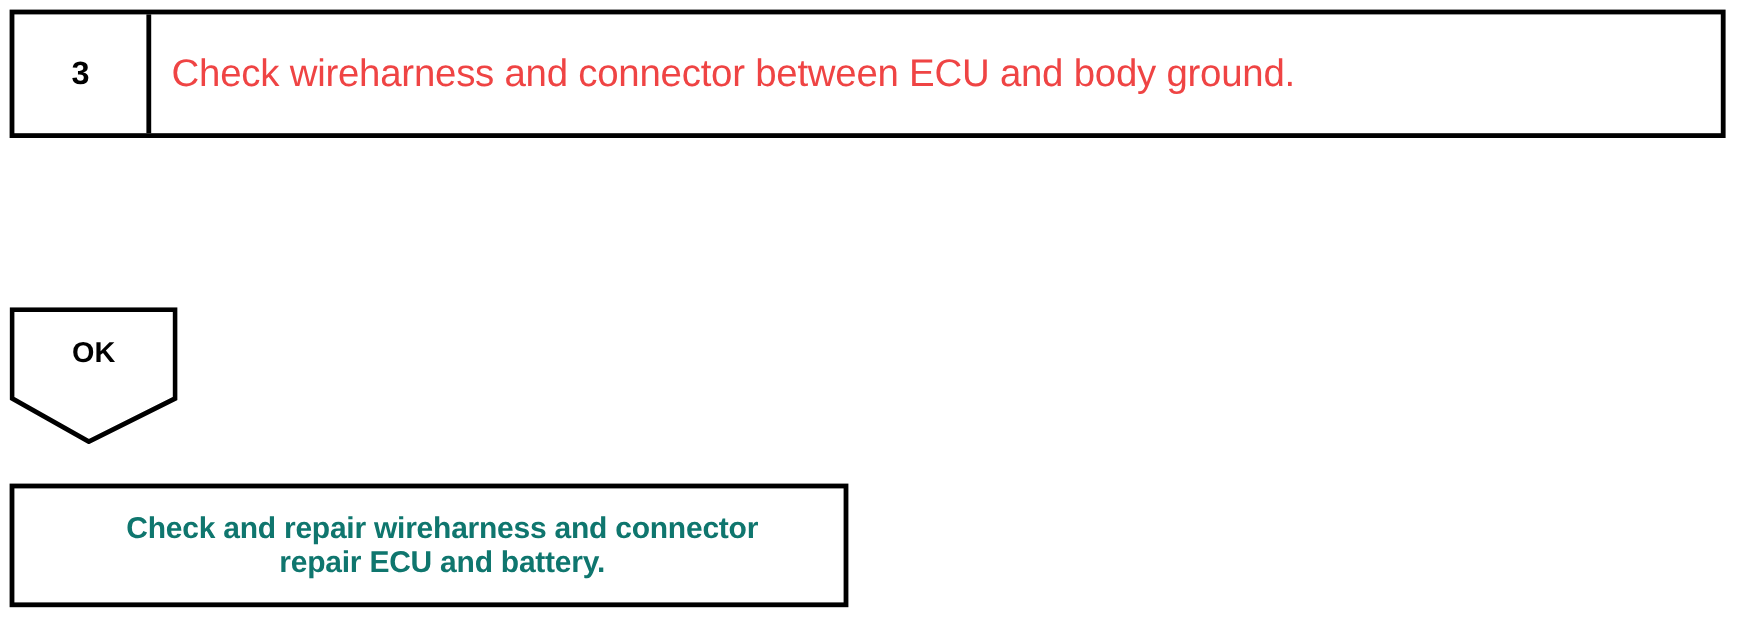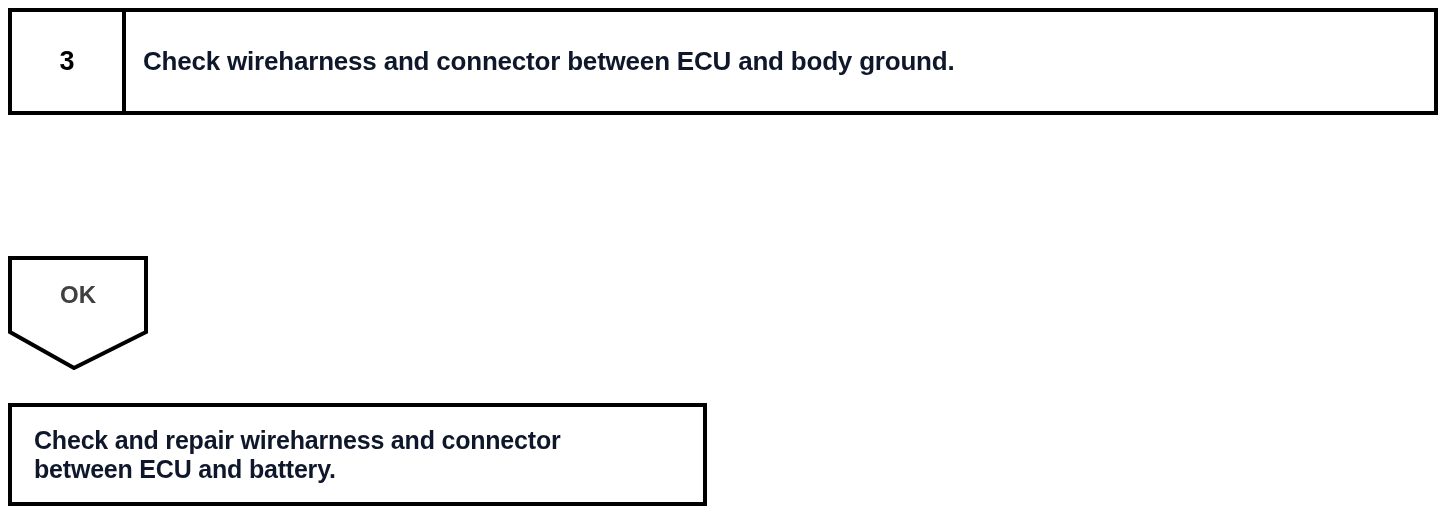--- a/index.html
+++ b/index.html
@@ -51,23 +51,23 @@
     color: #000000;
     letter-spacing: 0px;
   }
   #step-text-cell {
     flex: 1 1 auto;
     display: flex;
     align-items: center;
     padding-left: 17px;
   }
   #step-text-cell .txt {
-    font-size: 26px;
-    font-weight: bold;
-    color: #0f172a;
+    font-size: 32px;
+    font-weight: normal;
+    color: #ef4444;
     letter-spacing: -0.2px;
     white-space: nowrap;
   }
 
   
   #ng-pennant {
     position: absolute;
     left: 604px;
     top: 131px;
     width: 121px;
@@ -130,42 +130,43 @@
     position: absolute;
     left: 0;
     top: 0;
     width: 140px;
     height: 78px;
     display: flex;
     align-items: center;
     justify-content: center;
     font-size: 24px;
     font-weight: bold;
-    color: #404040;
+    color: #000000;
     letter-spacing: 0px;
   }
 
   
   #final-box {
     left: 8px;
     top: 403px;
     width: 699px;
     height: 103px;
     display: flex;
     flex-direction: column;
     justify-content: center;
     padding-left: 22px;
   }
   #final-box .txt {
     font-size: 25px;
     font-weight: bold;
-    color: #0f172a;
+    color: #0f766e;
     letter-spacing: -0.2px;
     line-height: 29px;
     white-space: nowrap;
+    text-align: center;
   }
 </style>
 </head>
 <body>
 
 <div id="page">
 
   <div class="box" id="step-row">
     <div id="step-number-cell">
       <span class="num">3</span>
@@ -179,16 +180,16 @@
 
   <div id="ok-pennant">
     <svg width="140" height="114" viewBox="0 0 140 114">
       <polygon points="2,2 138,2 138,76 66,112 2,76" fill="#ffffff" stroke="#000000" stroke-width="4" stroke-linejoin="miter"></polygon>
     </svg>
     <div class="pennant-label">OK</div>
   </div>
 
   <div class="box" id="final-box">
     <span class="txt">Check and repair wireharness and connector</span>
-    <span class="txt">between ECU and battery.</span>
+    <span class="txt">repair ECU and battery.</span>
   </div>
 
 </div>
 
 </body></html>

